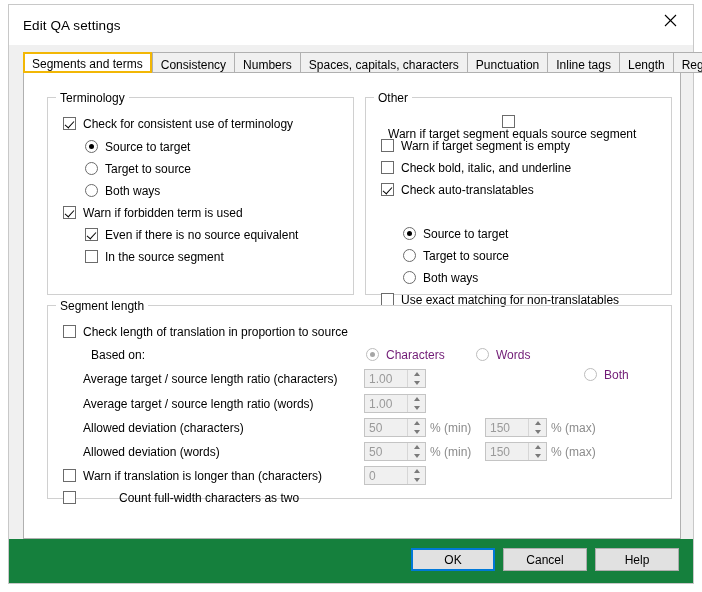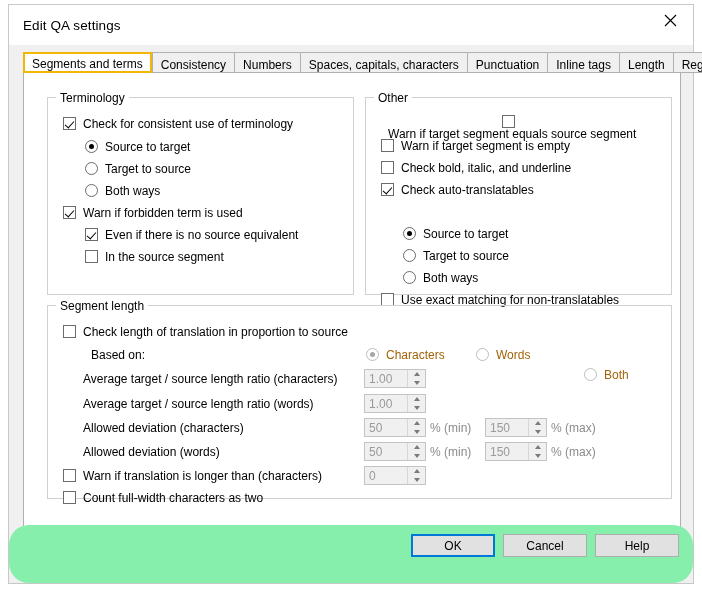--- a/index.html
+++ b/index.html
@@ -173,21 +173,21 @@
   .rb.selected::after {
     content: "";
     position: absolute;
     left: 3px; top: 3px;
     width: 5px; height: 5px;
     border-radius: 50%;
     background: #000000;
   }
   .rb.disabled { border-color: #bdbdbd; }
   .rb.disabled.selected::after { background: #a6a6a6; }
-  .lbl.disabled { color: #a16207; }
+  .lbl.disabled { color: #701a75; }
 
   
   .plain {
     position: absolute;
     font-size: 12px;
     white-space: nowrap;
     height: 17px;
     display: flex;
     align-items: center;
   }
@@ -229,23 +229,22 @@
     border-left: 3.5px solid transparent;
     border-right: 3.5px solid transparent;
   }
   .spin .btns .up   { border-bottom: 4px solid #7a7a7a; }
   .spin .btns .down { border-top: 4px solid #7a7a7a; }
 
   
   .footer {
     position: absolute;
     left: 0; right: 0; bottom: 0;
-    height: 58px;
-    background: #86efac;
-    border-radius: 20px;
+    height: 44px;
+    background: #15803d;
   }
   .btn {
     position: absolute;
     top: 9px;
     height: 23px;
     box-sizing: border-box;
     background: #e1e1e1;
     border: 1px solid #adadad;
     font-size: 12px;
     color: #000;
@@ -503,21 +502,21 @@
           <div class="btns">
             <div>
                 <span class="ar up"></span>
               </div>
             <div>
                 <span class="ar down"></span>
               </div>
           </div>
         </div>
 
-        <div class="opt" style="left:15px; top:183px;">
+        <div class="opt" style="left:15px; top:183px;gap:36px;">
           <span class="cb"></span>
           <span class="lbl">Count full-width characters as two</span>
         </div>
       </div>
 
     </div>
 
     <div class="footer">
       <div class="btn default" id="btn-ok">
           <span>OK</span>

